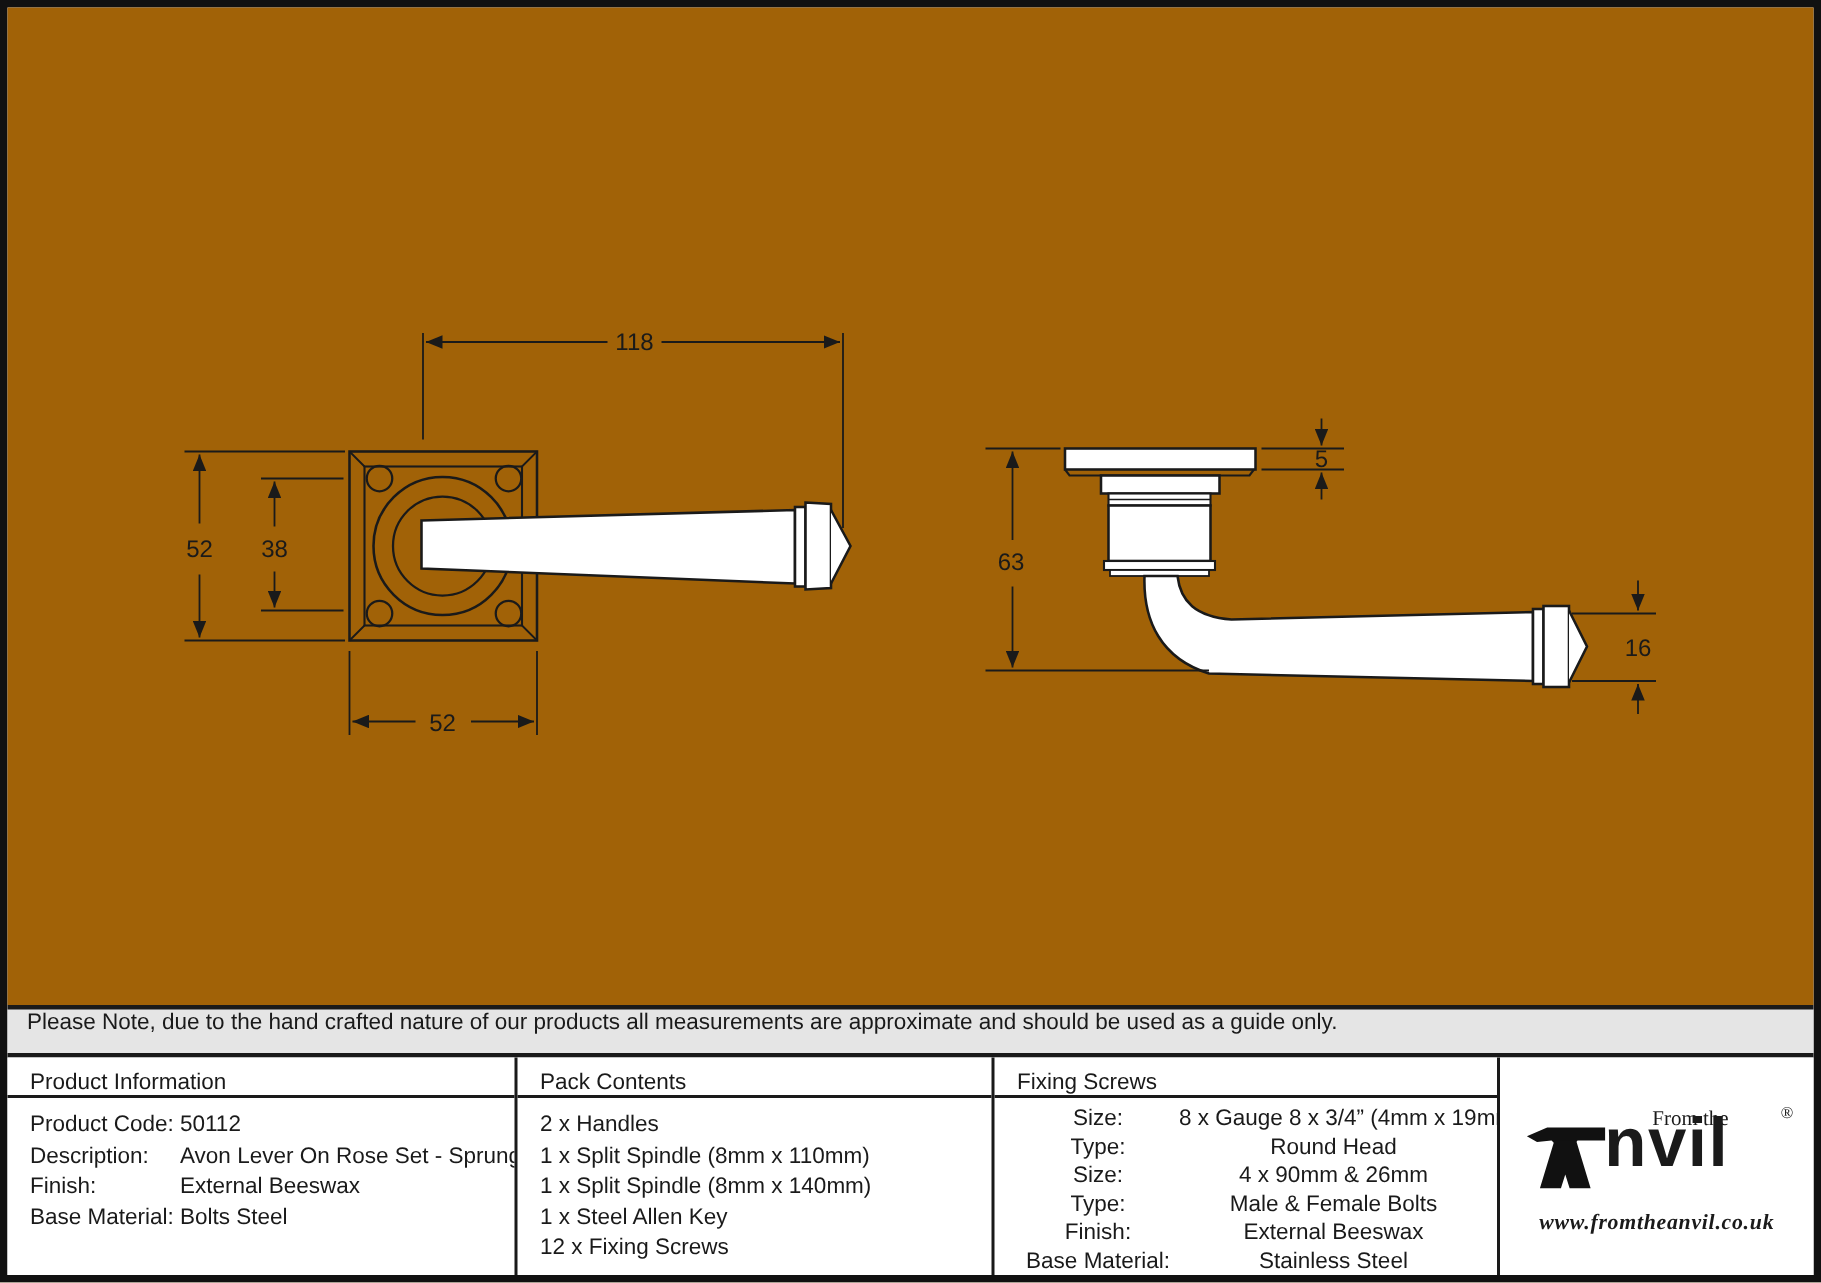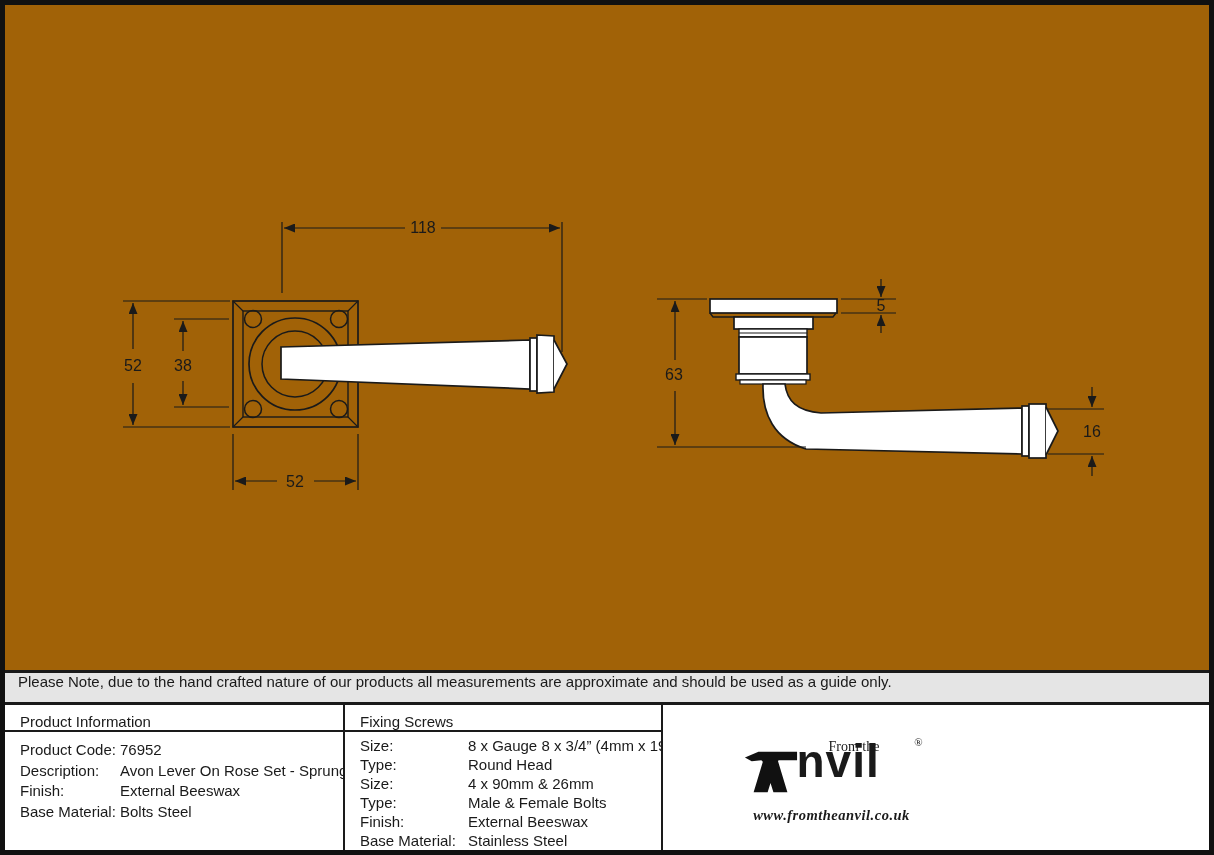--- a/index.html
+++ b/index.html
@@ -17,21 +17,21 @@
   .info-table{
     height:145px;display:grid;grid-template-columns:340px 318px 337px 1fr;background:#fff;
   }
   .col{border-right:2px solid #1a1a1a;display:flex;flex-direction:column;min-width:0;}
   .col-logo{border-right:none;display:flex;align-items:center;justify-content:center;}
   .col-header{
     height:25px;border-bottom:2px solid #1a1a1a;display:flex;align-items:flex-end;
     padding-left:15px;font-size:15px;flex:0 0 auto;
   }
   .col-body{flex:1;padding:8px 6px 0 15px;font-size:15px;line-height:20.5px;overflow:hidden;}
-  .col-body.tight{padding-top:4px;line-height:19px;}
+  .col-body.tight{padding-top:4px;line-height:19px;text-align:center;}
   .kv-row{display:flex;}
   .kv-label{flex:0 0 100px;}
   .fs .kv-label{flex:0 0 108px;}
   .kv-value{flex:1;white-space:nowrap;}
   
   .logo{position:relative;width:190px;height:100px;}
   .logo-anvil{position:absolute;left:6px;top:16px;width:56px;height:52px;}
   .logo-name{
     position:absolute;left:60px;top:10px;font-family:Liberation Sans, sans-serif;
     font-weight:bold;font-size:46px;line-height:1;letter-spacing:1px;
@@ -157,37 +157,49 @@
 
   <div class="info-table">
 
     <div class="col">
       <div class="col-header">
         <span>Product Information</span>
       </div>
       <div class="col-body">
         <div class="kv-row">
           <span class="kv-label">Product Code:</span>
-          <span class="kv-value">76952</span>
+          <span class="kv-value">50112</span>
         </div>
         <div class="kv-row">
           <span class="kv-label">Description:</span>
           <span class="kv-value">Avon Lever On Rose Set - Sprung</span>
         </div>
         <div class="kv-row">
           <span class="kv-label">Finish:</span>
           <span class="kv-value">External Beeswax</span>
         </div>
         <div class="kv-row">
           <span class="kv-label">Base Material:</span>
           <span class="kv-value">Bolts Steel</span>
         </div>
       </div>
     </div>
 
+    <div class="col">
+      <div class="col-header">
+        <span>Pack Contents</span>
+      </div>
+      <div class="col-body">
+        <div>2 x Handles</div>
+        <div>1 x Split Spindle (8mm x 110mm)</div>
+        <div>1 x Split Spindle (8mm x 140mm)</div>
+        <div>1 x Steel Allen Key</div>
+        <div>12 x Fixing Screws</div>
+      </div>
+    </div>
 
     <div class="col fs">
       <div class="col-header">
         <span>Fixing Screws</span>
       </div>
       <div class="col-body tight">
         <div class="kv-row">
           <span class="kv-label">Size:</span>
           <span class="kv-value">8 x Gauge 8 x 3/4” (4mm x 19mm)</span>
         </div>

